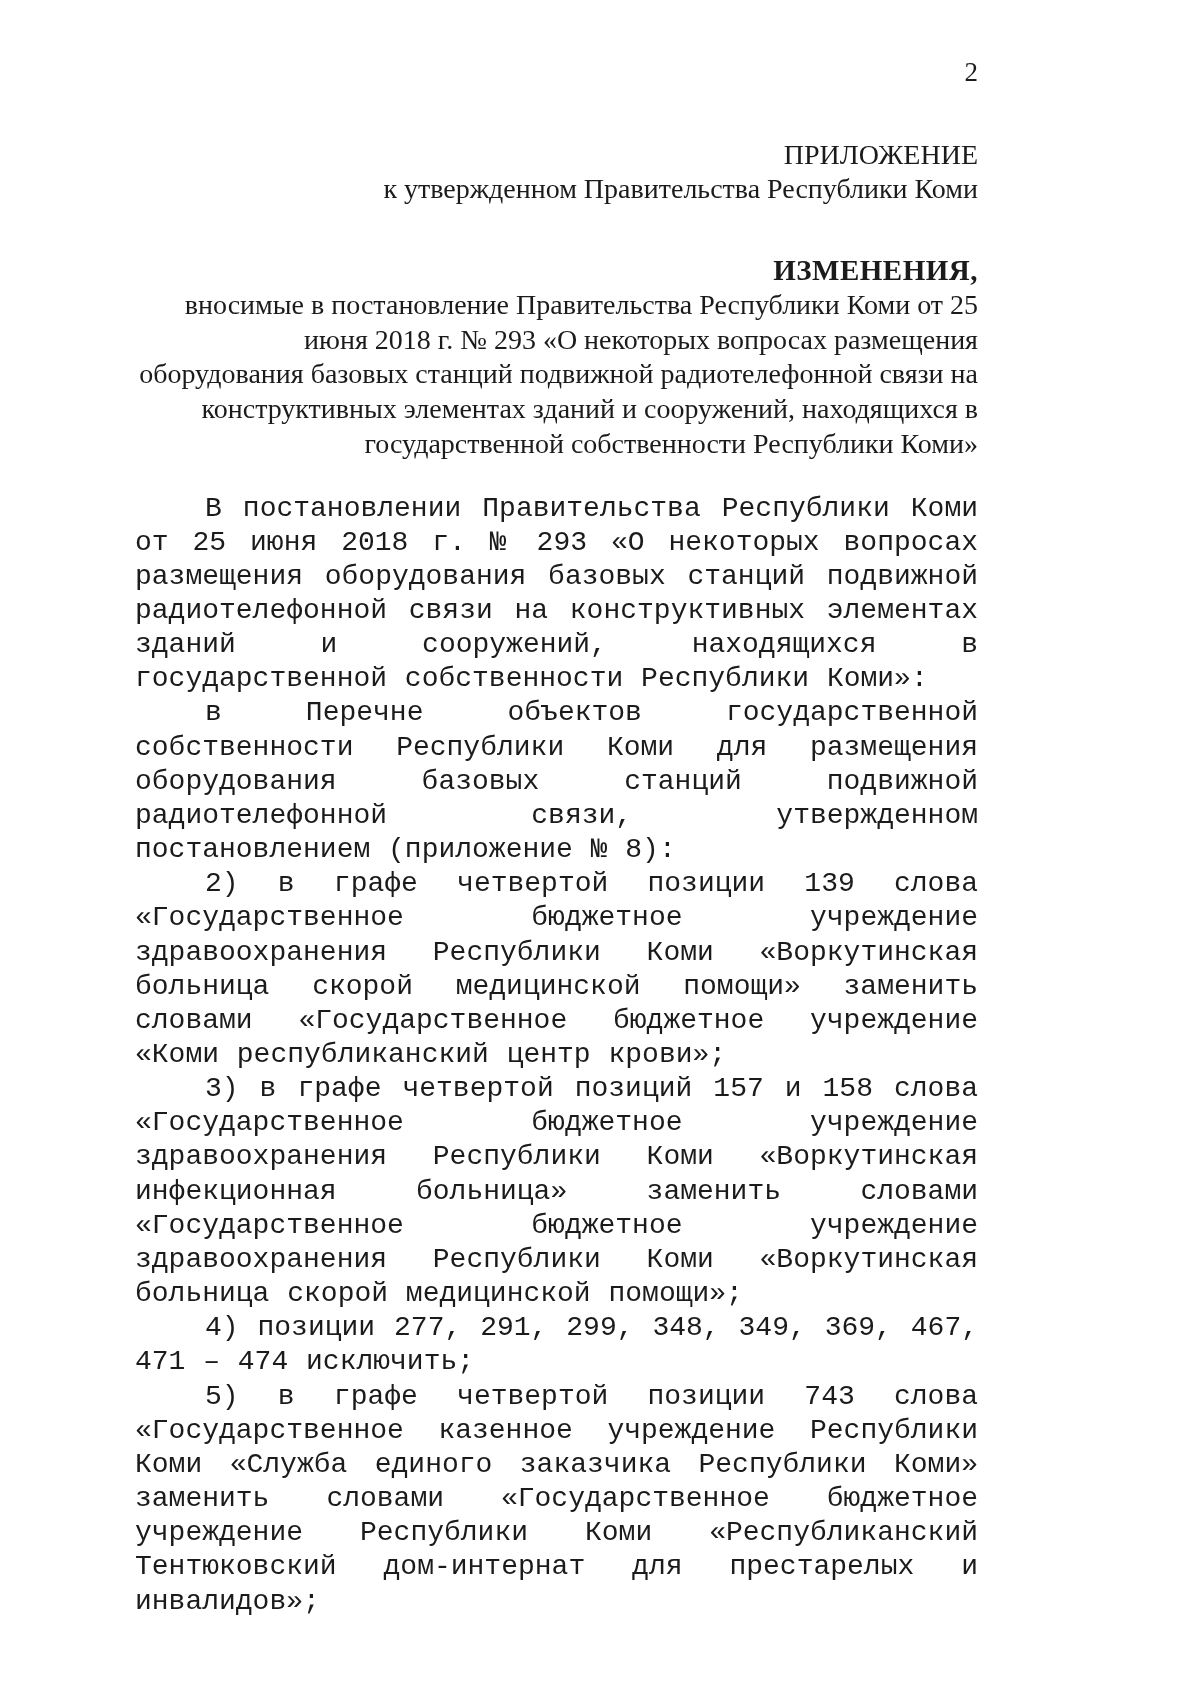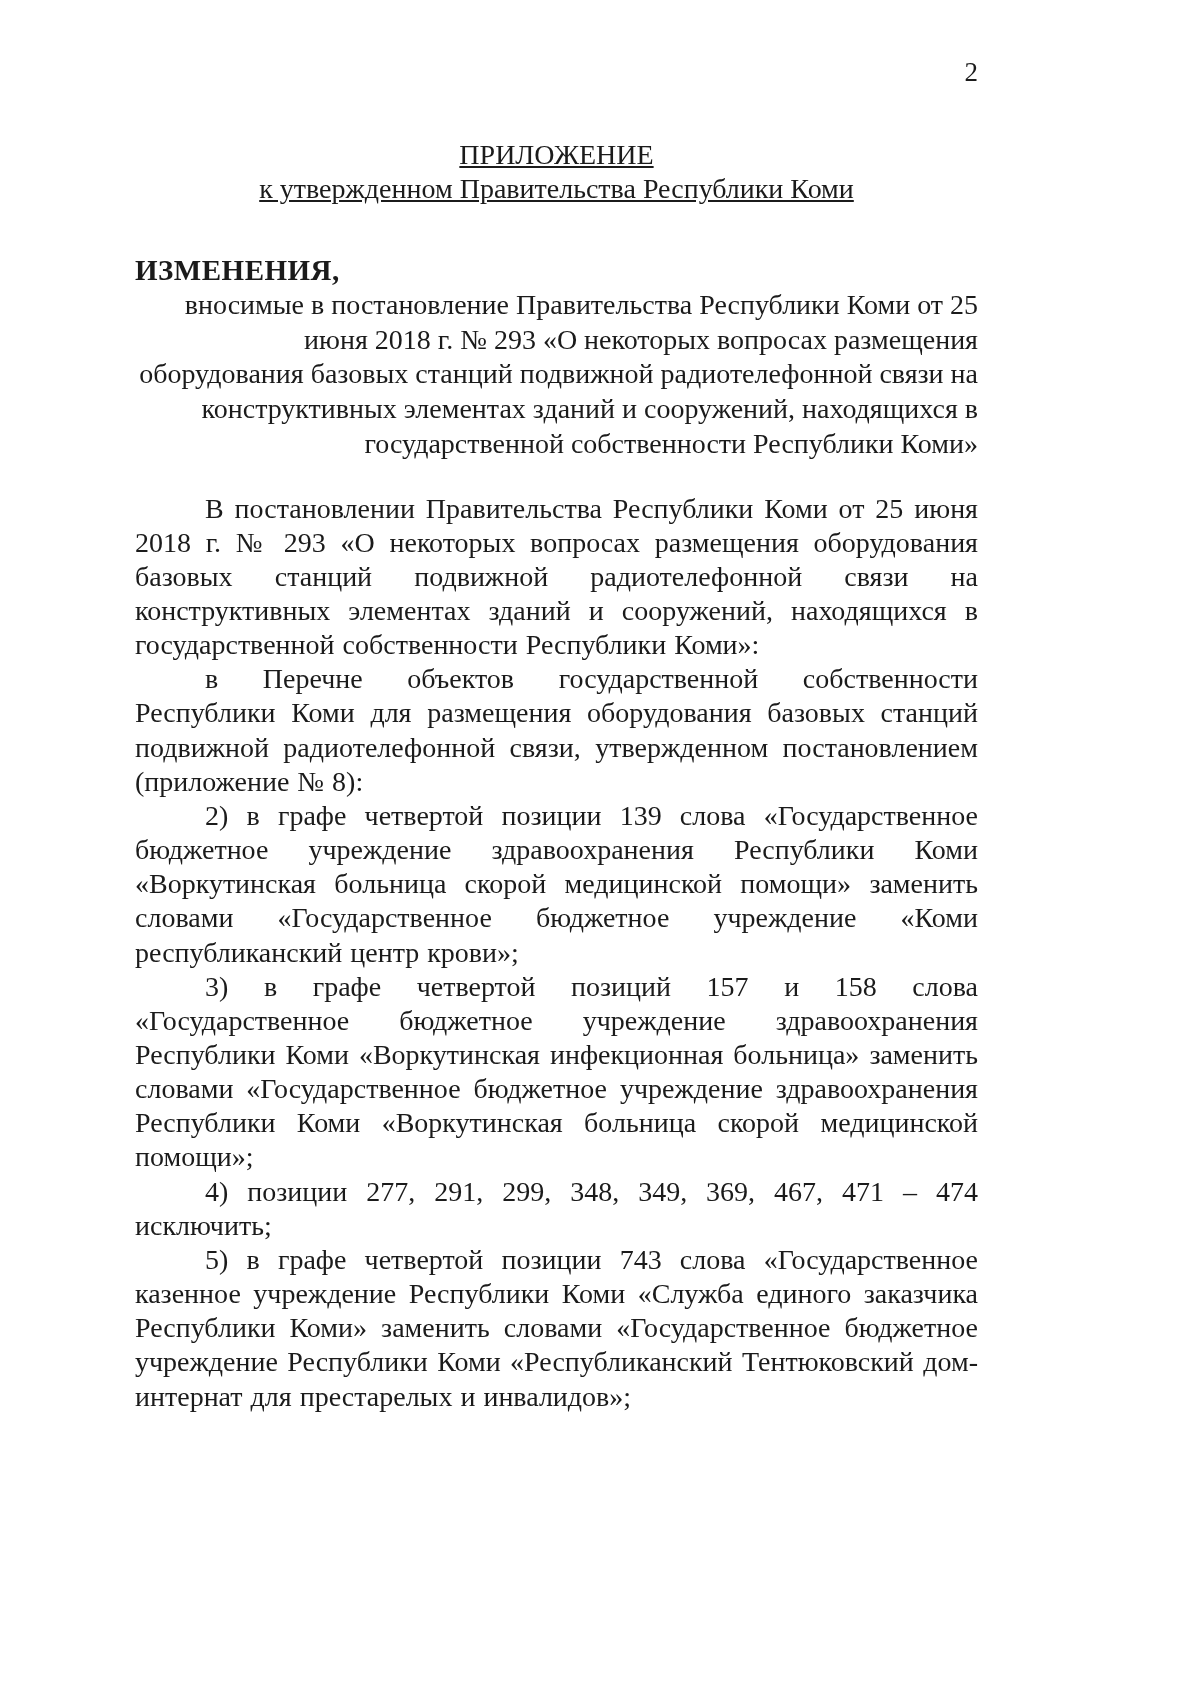--- a/index.html
+++ b/index.html
@@ -18,44 +18,44 @@
     padding: 58px 222px 40px 135px;
     font-size: 28px;
   }
   .page-number {
     text-align: right;
     line-height: 1.1;
     margin-bottom: 50px;
     font-size: 27px;
   }
   .appendix-block {
-    text-align: center;
+    text-align: right;
     line-height: 1.24;
     margin-bottom: 46px;
-    text-decoration: underline;
   }
   .appendix-block div { white-space: nowrap; }
   .doc-title {
-    text-align: left;
+    text-align: right;
     font-weight: bold;
     font-size: 29px;
     letter-spacing: 0.5px;
     line-height: 1.2;
   }
   .doc-subtitle {
     text-align: right;
     line-height: 1.24;
     margin-bottom: 30px;
   }
   .doc-body p {
     text-align: justify;
     text-align-last: left;
     text-indent: 70px;
     line-height: 1.22;
     word-spacing: 1px;
+    font-family: Liberation Mono, monospace;
   }
 </style>
 </head>
 <body>
 
 <div class="sheet">
 
   <div class="page-number">2</div>
 
   <div class="appendix-block">

